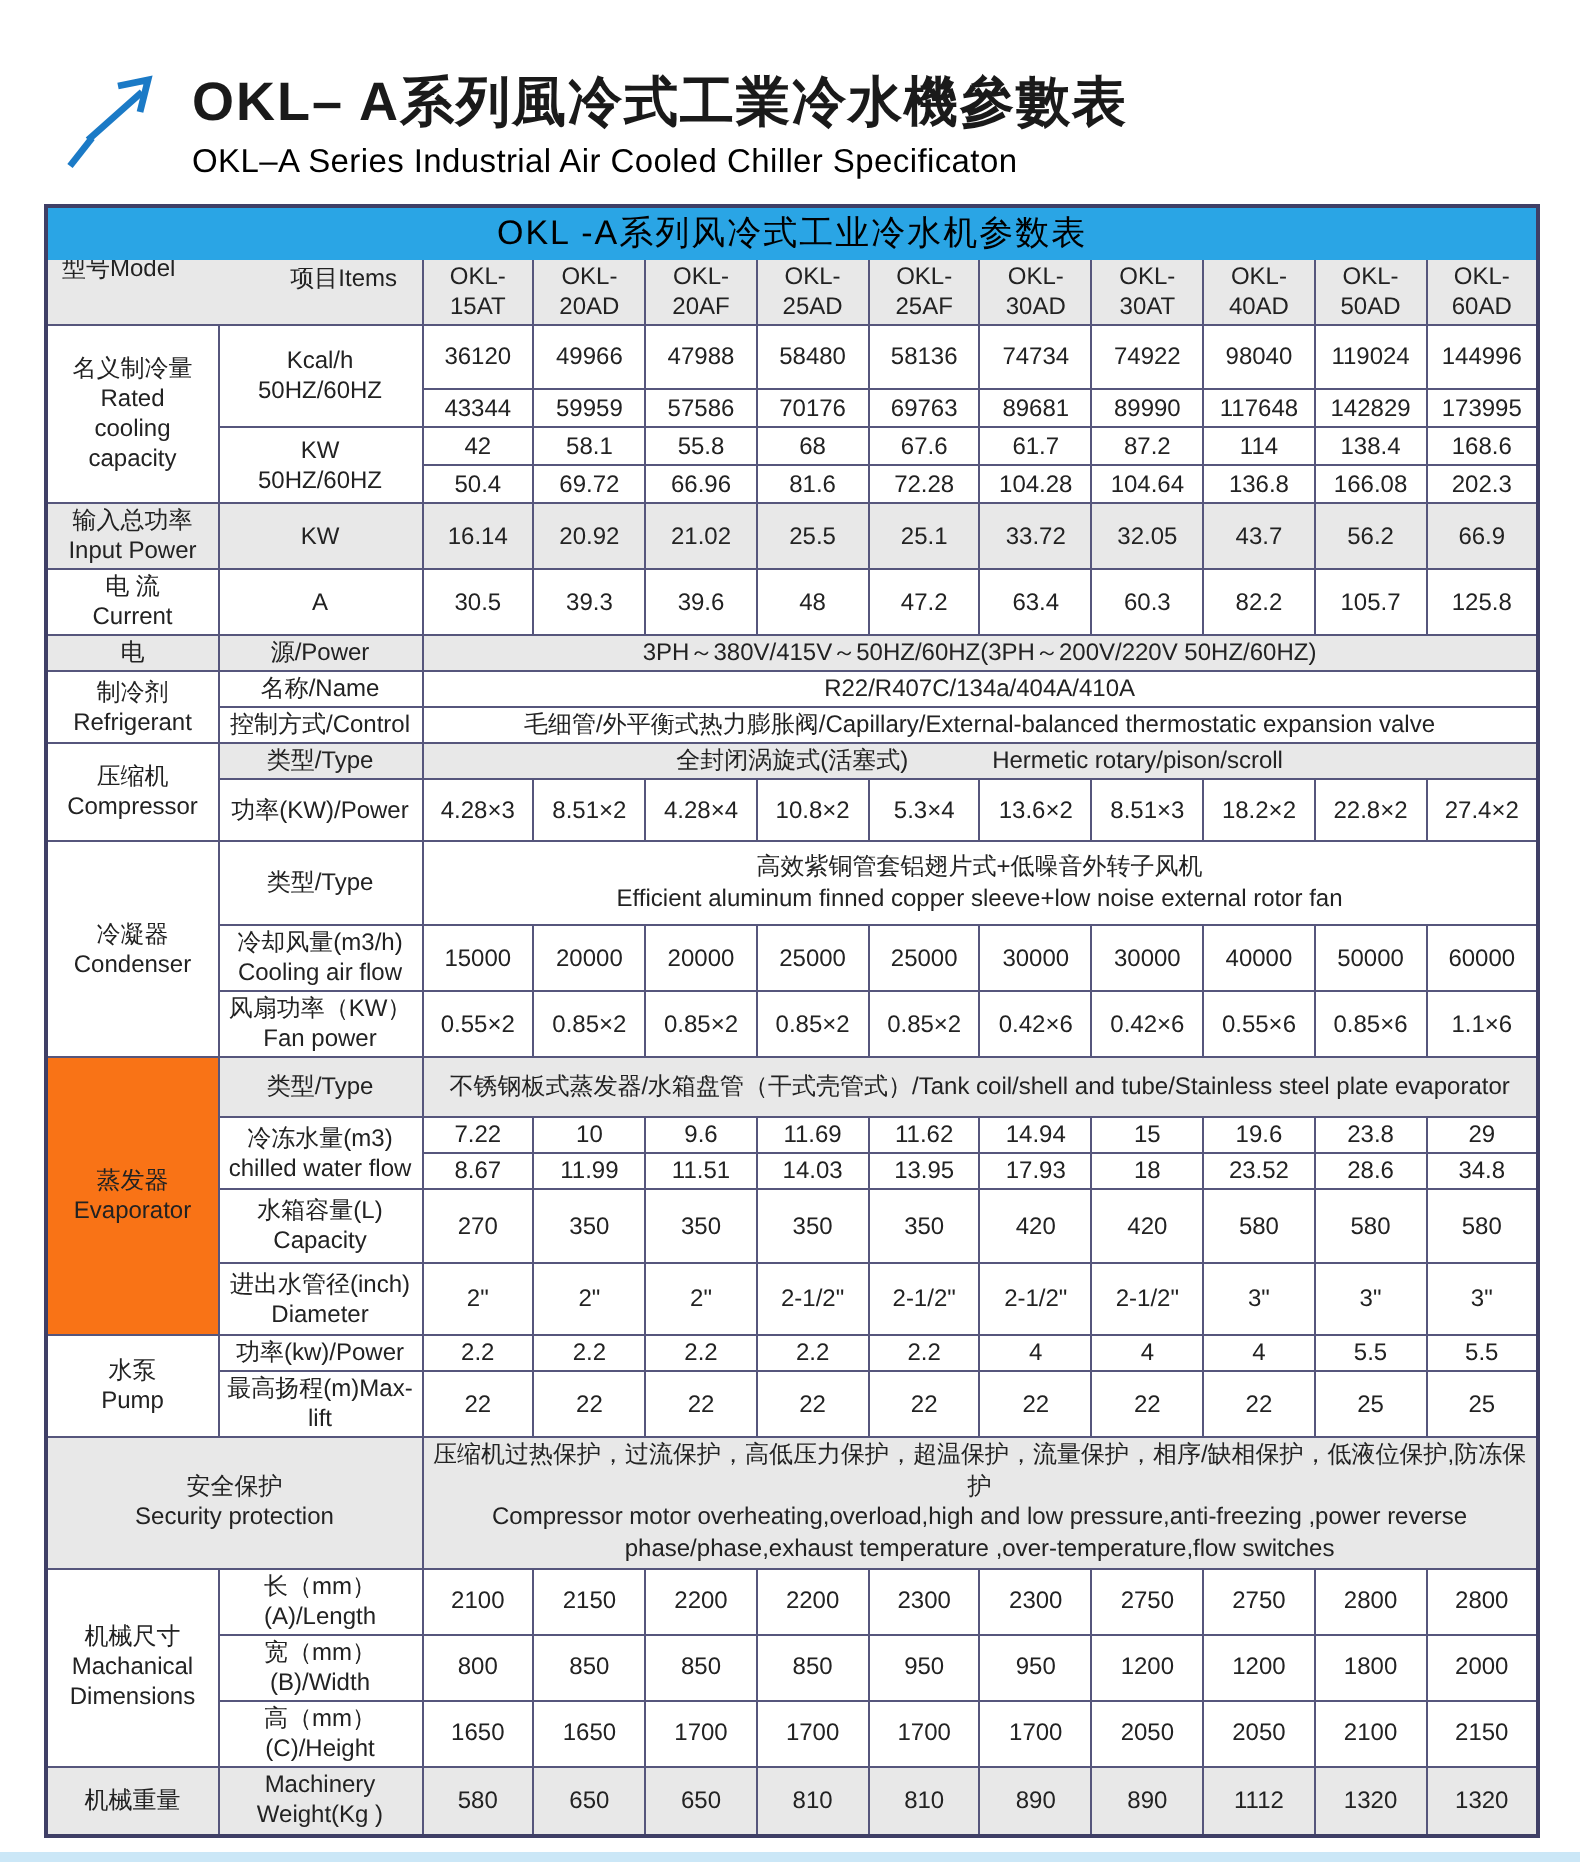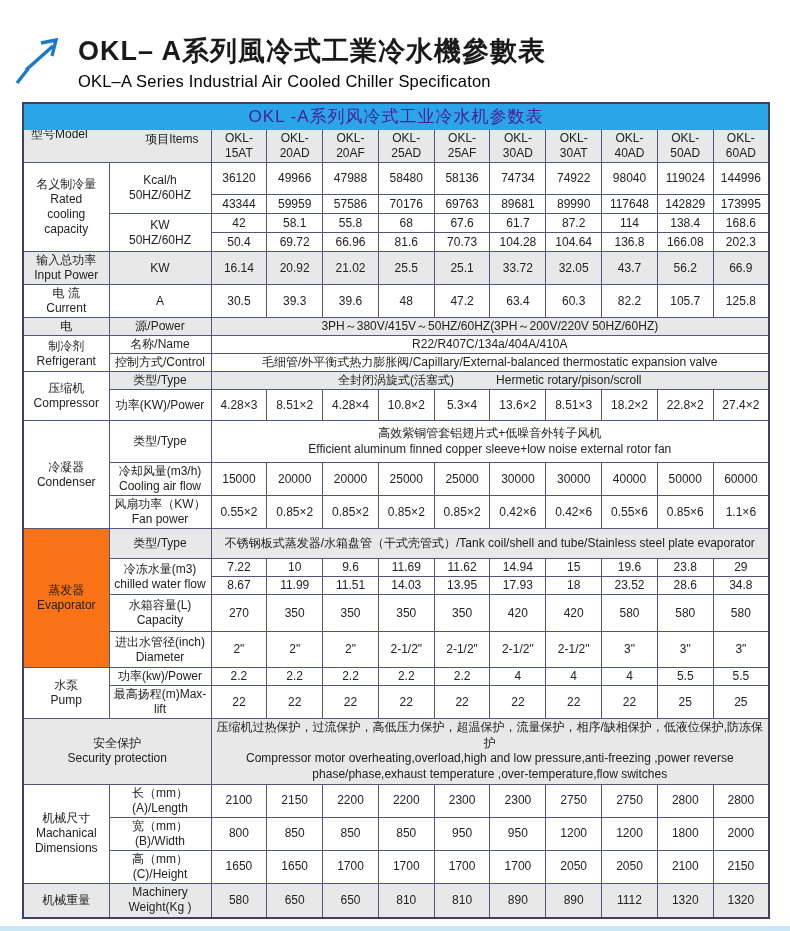--- a/index.html
+++ b/index.html
@@ -2,35 +2,35 @@
 <html><head>
 <meta charset="utf-8">
 <style>
   html,body{margin:0;padding:0;}
   body{
     width:790px;height:931px;position:relative;background:#ffffff;
     font-family:"Liberation Sans","DejaVu Sans",sans-serif;color:#1c1c1c;
     overflow:hidden;
   }
   
-  .page-header{display:flex;align-items:flex-start;gap:12px;padding:33px 0 0 14px;}
+  .page-header{display:flex;align-items:flex-start;gap:12px;padding:33px 0 0 32px;}
   .arrow-wrap{width:52px;height:58px;flex:0 0 auto;}
   .titles h1{margin:0;font-size:27px;font-weight:bold;letter-spacing:1px;color:#1a1a1a;}
   .titles h2{margin:3px 0 0;font-size:16.5px;font-weight:normal;letter-spacing:.2px;color:#000000;}
   
   table.spec{
     margin:11px 0 0 22px;width:746px;border-collapse:collapse;table-layout:fixed;
     border:2px solid #3f3f66;
   }
   table.spec td{
     border:1px solid #56567c;text-align:center;vertical-align:middle;
     font-size:12px;line-height:1.25;padding:1px 2px;overflow:hidden;color:#222;
   }
   tr.caption-row td{
-    background:#2aa5e5;color:#4c1d95;font-size:17px;letter-spacing:1px;
+    background:#2aa5e5;color:#000000;font-size:17px;letter-spacing:1px;
     border:1px solid #2aa5e5;padding:2px 0;
   }
   tr.gray td{background:#e8e8e8;}
   td.whitebg{background:#ffffff !important;}
   .pre{white-space:pre-line;}
   .val{white-space:pre-line;}
   td.wide{font-size:11.5px;}
   .stack div{line-height:1.3;}
   .gapped{margin-left:42px;}
   
@@ -159,21 +159,21 @@
         <td class="val">87.2</td>
         <td class="val">114</td>
         <td class="val">138.4</td>
         <td class="val">168.6</td>
       </tr>
   <tr style="height:19px">
         <td class="val">50.4</td>
         <td class="val">69.72</td>
         <td class="val">66.96</td>
         <td class="val">81.6</td>
-        <td class="val">70.73</td>
+        <td class="val">72.28</td>
         <td class="val">104.28</td>
         <td class="val">104.64</td>
         <td class="val">136.8</td>
         <td class="val">166.08</td>
         <td class="val">202.3</td>
       </tr>
 
   <tr class="gray" style="height:33px">
     <td class="pre">输入总功率
 Input Power</td>

